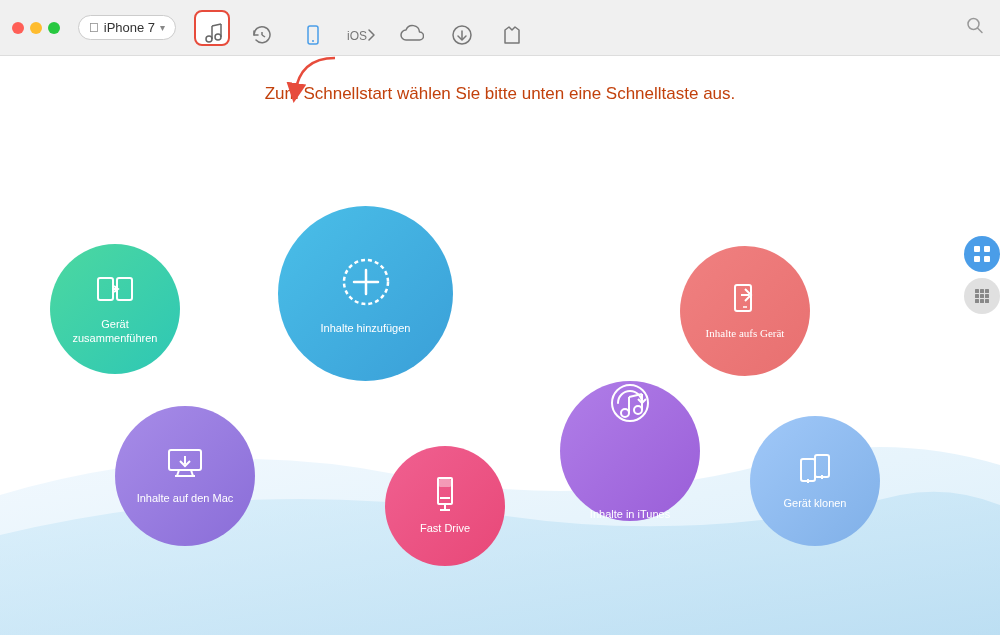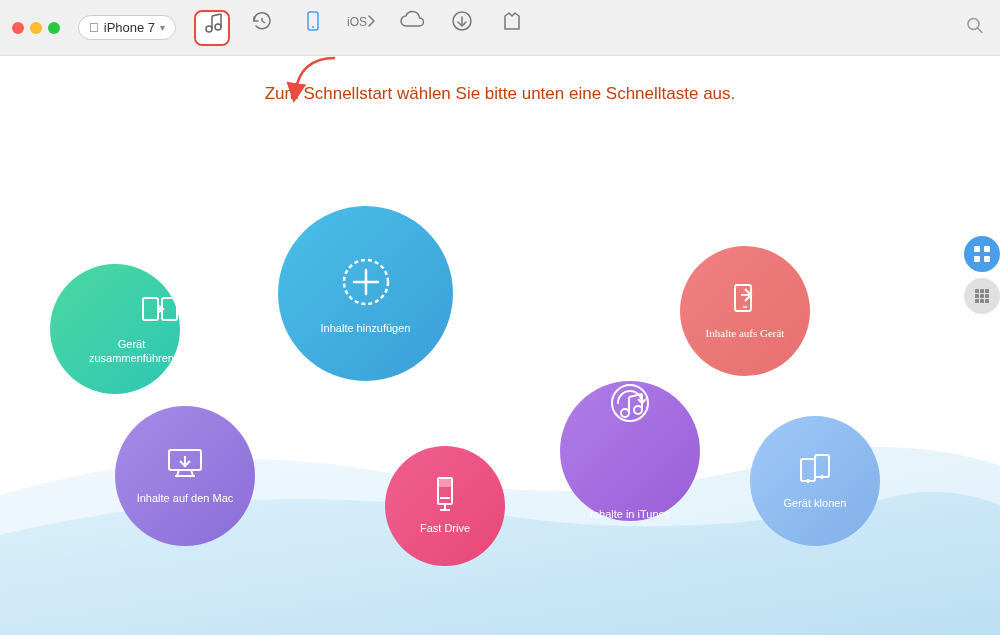--- a/index.html
+++ b/index.html
@@ -68,21 +68,21 @@
       display: flex;
       align-items: center;
       gap: 14px;
       margin-left: 8px;
     }
 
     .toolbar-icon {
       width: 36px;
       height: 36px;
       display: flex;
-      align-items: flex-start;
+      align-items: flex-end;
       justify-content: center;
       border-radius: 8px;
       cursor: pointer;
       color: #555;
       font-size: 20px;
       position: relative;
     }
 
     .toolbar-icon.active-highlighted {
       border: 2px solid #e74c3c;
@@ -170,22 +170,21 @@
       padding: 0 6px;
       font-weight: 500;
     }
 
     
     .circle-merge {
       width: 130px;
       height: 130px;
       background: linear-gradient(135deg, #4cd8a0, #2ec7b5);
       left: 50px;
-      top: 128px;
-      align-items: flex-end;
+      top: 108px;
     }
 
     .circle-add {
       width: 175px;
       height: 175px;
       background: linear-gradient(135deg, #4abfe8, #3a9fd8);
       left: 278px;
       top: 70px;
     }
 

